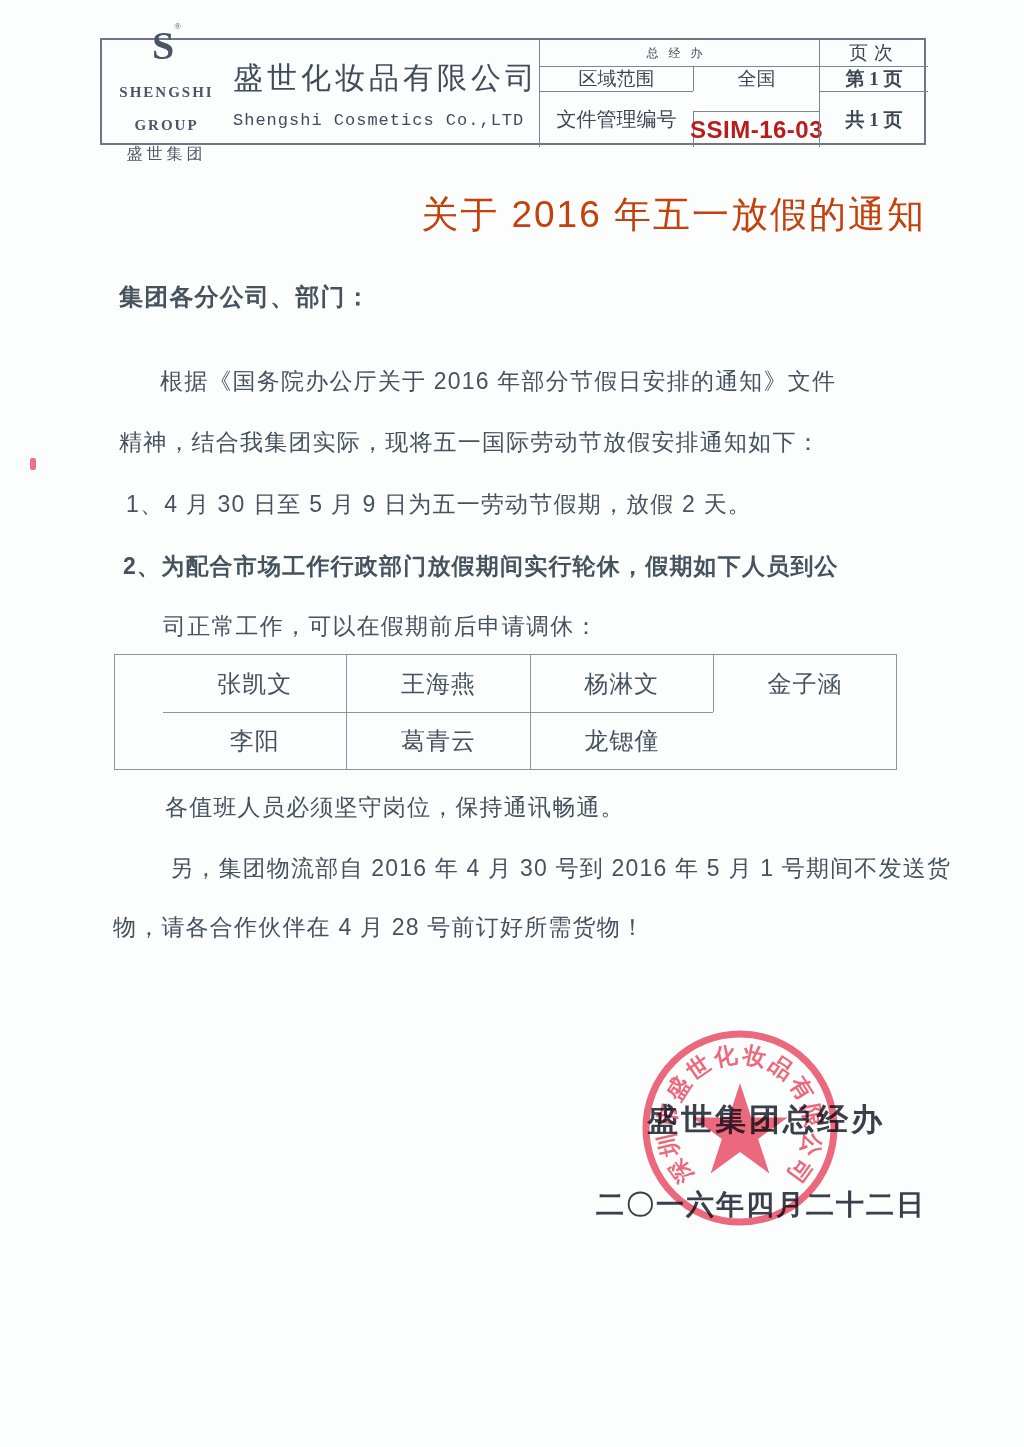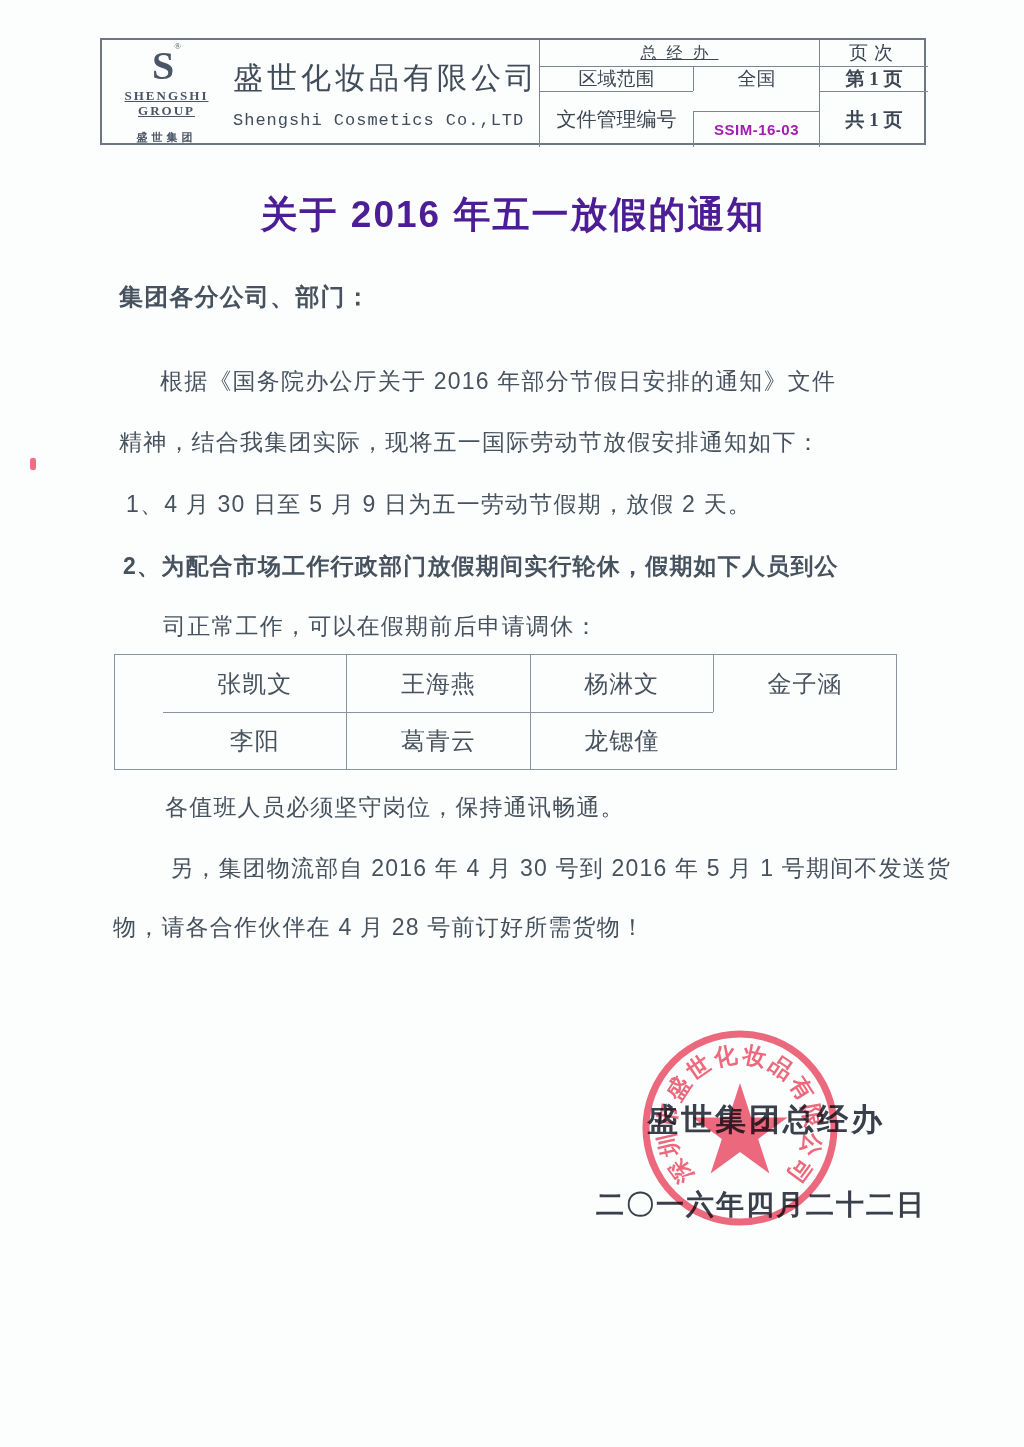--- a/index.html
+++ b/index.html
@@ -33,33 +33,33 @@
   .hdr .cell.no-left{border-left:none;}
   .hdr .cell.no-top{border-top:none;}
   .logo-cell{
     grid-row:1/4;grid-column:1;
     display:flex;align-items:center;justify-content:flex-start;
     gap:18px;padding-left:16px;box-sizing:border-box;
   }
   .logo-block{width:118px;text-align:center;color:#4b5565;line-height:1.1;}
   .logo-s{font-size:40px;font-weight:600;font-family:"Liberation Serif",serif;position:relative;display:inline-block;}
   .logo-reg{font-size:9px;vertical-align:top;position:relative;top:-2px;}
-  .logo-en{font-size:13px;letter-spacing:2px;font-weight:600;margin-top:1px;text-decoration:underline;}
-  .logo-cn{font-size:11px;letter-spacing:4px;font-weight:700;margin-top:12px;}
+  .logo-en{font-size:15px;letter-spacing:2px;font-weight:600;margin-top:16px;}
+  .logo-cn{font-size:16px;letter-spacing:4px;font-weight:400;margin-top:12px;}
   .co-names{display:flex;flex-direction:column;gap:12px;}
   .co-cn{font-size:30px;letter-spacing:4px;color:#414c5a;}
   .co-en{font-size:17px;letter-spacing:1px;font-family:"Liberation Mono","DejaVu Sans Mono",monospace;color:#414c5a;}
-  .cell.dept{grid-row:1;grid-column:2/4;letter-spacing:10px;font-size:16px;text-decoration:underline;}
+  .cell.dept{grid-row:1;grid-column:2/4;letter-spacing:10px;font-size:12px;}
   .cell.pagehdr{grid-row:1;grid-column:4;letter-spacing:6px;}
   .cell.bold{font-weight:700;}
-  .cell.docno{font-family:"Liberation Sans",sans-serif;font-weight:700;font-size:15px;letter-spacing:0.5px;color:#a21caf;margin-top:20px;}
+  .cell.docno{font-family:"Liberation Sans",sans-serif;font-weight:700;font-size:24px;letter-spacing:0.5px;color:#b91c1c;margin-top:20px;}
   
   .title{
     position:absolute;left:100px;top:190px;width:826px;
-    text-align:center;font-size:37px;font-weight:700;letter-spacing:2px;color:#4c1d95;
+    text-align:right;font-size:37px;font-weight:400;letter-spacing:2px;color:#c2410c;
   }
   .bline{position:absolute;font-size:23px;letter-spacing:1.2px;white-space:nowrap;}
   .salutation{left:119px;top:281px;font-weight:700;font-size:24px;}
   .p1l1{left:160px;top:366px;}
   .p1l2{left:119px;top:427px;}
   .item1{left:126px;top:489px;}
   .item2l1{left:123px;top:551px;font-weight:bold;}
   .item2l2{left:163px;top:611px;}
   .note1{left:165px;top:792px;}
   .note2l1{left:170px;top:853px;}

